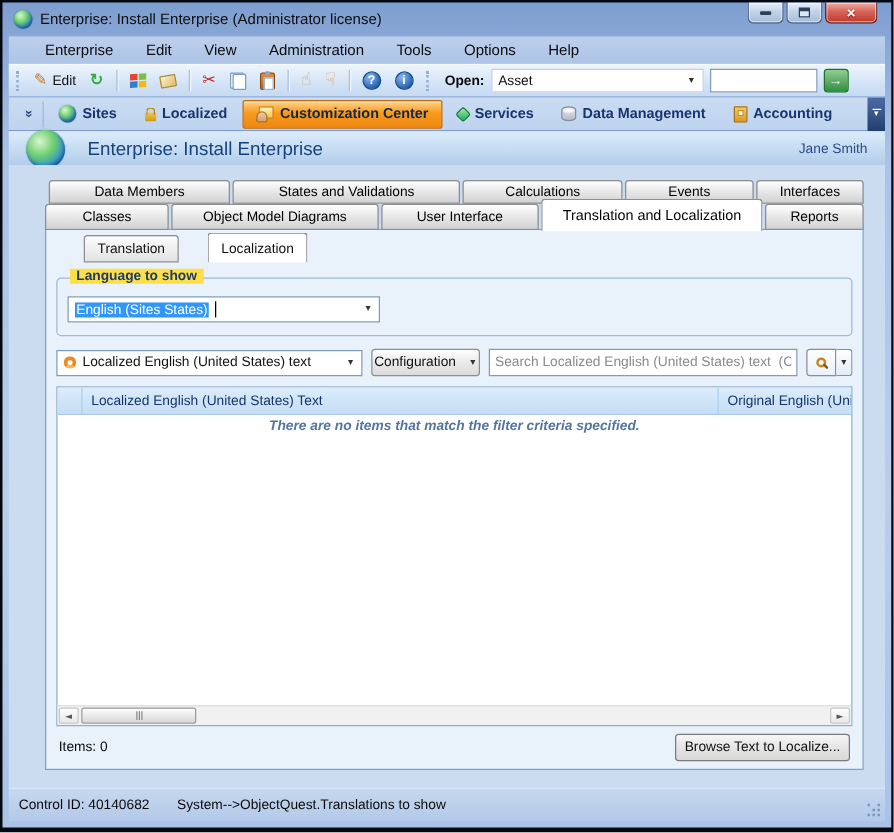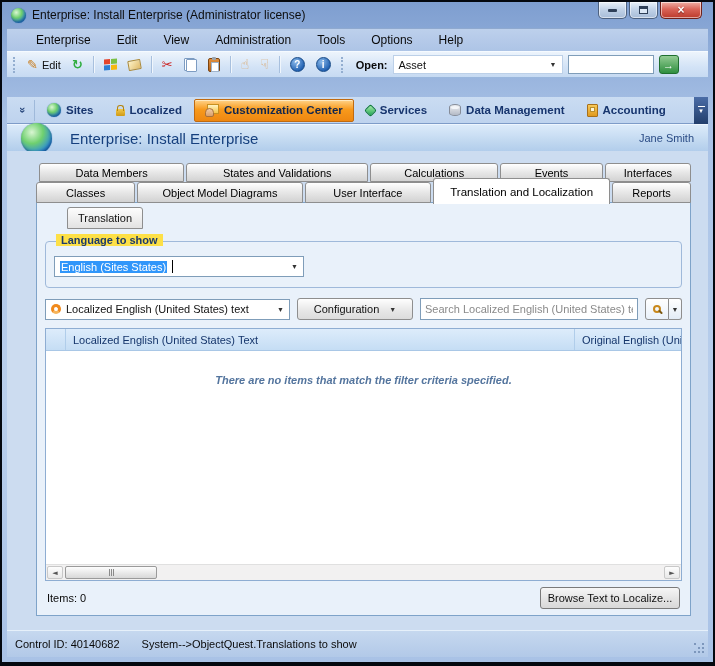--- a/index.html
+++ b/index.html
@@ -52,21 +52,21 @@
   .open-label { font-weight:bold; color:#0a0a0a; margin-left:4px; }
   .open-combo { width:170px; height:19px; background:#fff; border:1px solid #bcd0e8; display:flex; align-items:center;
                 justify-content:space-between; padding:0 5px; }
   .combo-arrow { font-size:7px; color:#333; }
   .quick-input { width:86px; height:19px; border:1px solid #7f9db9; background:#fff; padding:0 4px; font-size:11px; }
   .gobtn { width:20px; height:19px; background:linear-gradient(#93cc93,#2f8f3f); border:1px solid #1f6f2f; border-radius:3px;
            color:#fff; font-weight:bold; display:flex; align-items:center; justify-content:center; font-size:11px; }
 
   
   .navbar { height:27px; background:linear-gradient(#cadcf2,#bed3ee); display:flex; align-items:center; gap:2px;
-            padding:0 0 0 6px; border-bottom:1px solid #7e9cc8;margin-top:19px; }
+            padding:0 0 0 6px; border-bottom:1px solid #7e9cc8; }
   .chevbtn { width:22px; height:21px; display:flex; align-items:center; justify-content:center; border-right:1px solid #9fb9da; }
   .chev { transform:rotate(90deg); font-weight:bold; color:#29487c; font-size:11px; }
   .navitem { display:flex; align-items:center; gap:5px; padding:3px 10px; height:23px; border-radius:2px;
              font-weight:bold; color:#17356e; font-size:11.5px; cursor:default; }
   .navitem.active { background:linear-gradient(#ffd38a,#f89a1c 45%,#ee8711); border:1px solid #c06a10;
                     box-shadow:inset 0 1px 0 #ffe9bf; color:#10264f; }
   .nav-overflow { margin-left:auto; width:14px; height:27px; background:linear-gradient(#4a6ca6,#223e6c);
                   display:flex; flex-direction:column; align-items:center; justify-content:center; gap:1px; }
   .nav-overflow .bar { width:7px; height:1px; background:#fff; }
   .nav-overflow .arr { color:#fff; font-size:7px; line-height:6px; }
@@ -118,42 +118,42 @@
   .grouplabel { position:absolute; top:-8px; left:10px; background:#fde047; padding:0 5px; font-weight:bold; color:#1c3a6b; }
   .combo { height:21px; background:#fff; border:1px solid #7f9db9; display:flex; align-items:center; padding:0 5px; gap:5px; }
   .combo .spacer { flex:1; }
   .lang-combo { width:250px; }
   .sel-text { background:#3096fa; color:#fff; padding:0 1px; white-space:nowrap; }
   .caret { width:1px; height:13px; background:#000; }
 
   .filterrow { display:flex; align-items:center; margin-top:10px; gap:7px; }
   .field-combo { width:245px; }
   .ring { width:10px; height:10px; border:3px solid #f08a1d; border-bottom-color:#f6b45a; border-radius:50%; flex:none; }
-  .cfgbtn { width:116px; height:22px; border:1px solid #8e8e8e; border-radius:3px;
+  .cfgbtn { width:87px; height:22px; border:1px solid #8e8e8e; border-radius:3px;
             background:linear-gradient(#fefefe,#e8e8e8 55%,#dcdcdc); display:flex; align-items:center; justify-content:center;
             gap:10px; font-size:11px; }
   .searchbox { flex:1; height:22px; border:1px solid #7f9db9; background:#fff; padding:0 4px; font-size:11px; color:#111; min-width:0; }
   .searchbox::placeholder { color:#8a8a8a; }
   .splitbtn { display:flex; height:22px; }
   .split-main { width:24px; border:1px solid #8e8e8e; border-radius:3px 0 0 3px; background:linear-gradient(#ffffff,#e9f1fa);
                 display:flex; align-items:center; justify-content:center; }
   .split-arrow { width:13px; border:1px solid #8e8e8e; border-left:none; border-radius:0 3px 3px 0;
                  background:linear-gradient(#ffffff,#e3ecf6); display:flex; align-items:center; justify-content:center; }
   .mag { width:8px; height:8px; border:2px solid #c8881c; border-radius:50%; position:relative; }
   .mag::after { content:""; position:absolute; width:5px; height:2px; background:#7d5a14; transform:rotate(45deg); right:-4px; bottom:-2px; border-radius:1px; }
 
   
   .datatable { flex:1; margin-top:8px; border:1px solid #8eadd2; background:#fff; display:flex; flex-direction:column; overflow:hidden; }
   .thead { height:22px; display:flex; background:linear-gradient(#ddecfb,#c5ddf4); border-bottom:1px solid #a9c7e6; flex:none; }
   .th { display:flex; align-items:center; padding:0 7px; color:#15356b; white-space:nowrap; overflow:hidden; }
   .th.sel-col { width:20px; padding:0; border-right:1px solid #b0cdea; }
   .th.main-col { flex:1; border-right:1px solid #b0cdea; }
   .th.orig-col { width:106px; padding-right:0; }
   .tbody { flex:1; position:relative; }
-  .empty-msg { margin-top:23px; text-align:center; font-style:italic; font-weight:bold; color:#54759e; }
+  .empty-msg { margin-top:3px; text-align:center; font-style:italic; font-weight:bold; color:#54759e; }
   .hscroll { height:16px; background:#f2f1f1; border-top:1px solid #e0e0e0; display:flex; align-items:center; flex:none; padding:0 1px; }
   .sarrow { width:16px; height:13px; display:flex; align-items:center; justify-content:center; color:#555; font-size:7px;
             font-family:"DejaVu Sans",sans-serif; background:linear-gradient(#fdfdfd,#e8e8e8); border:1px solid #c8c8c8; border-radius:2px; }
   .sarrow.right { margin-left:auto; }
   .sthumb { width:92px; height:13px; margin-left:2px; background:linear-gradient(#fdfdfd,#d8d8d8); border:1px solid #9a9a9a;
             border-radius:2px; display:flex; align-items:center; justify-content:center; gap:1px; }
   .sthumb i { display:block; width:1px; height:7px; background:#8a8a8a; }
 
   .pfooter { height:34px; display:flex; align-items:center; padding:0 2px; flex:none; }
   .items-label { color:#0a0a0a; }
@@ -310,20 +310,21 @@
         <div class="tab t-cl">Classes</div>
         <div class="tab t-omd">Object Model Diagrams</div>
         <div class="tab t-ui">User Interface</div>
         <div class="tab t-tl selected">Translation and Localization</div>
         <div class="tab t-rep">Reports</div>
       </div>
 
       <div class="panel">
         <div class="subtabs">
           <div class="subtab">Translation</div>
+          <div class="subtab selected">Localization</div>
         </div>
 
         <div class="groupbox">
           <span class="grouplabel">Language to show</span>
           <div class="combo lang-combo">
             <span class="sel-text">English (Sites States)</span>
             <span class="caret"></span>
             <span class="spacer"></span>
             <span class="combo-arrow">▼</span>
           </div>

